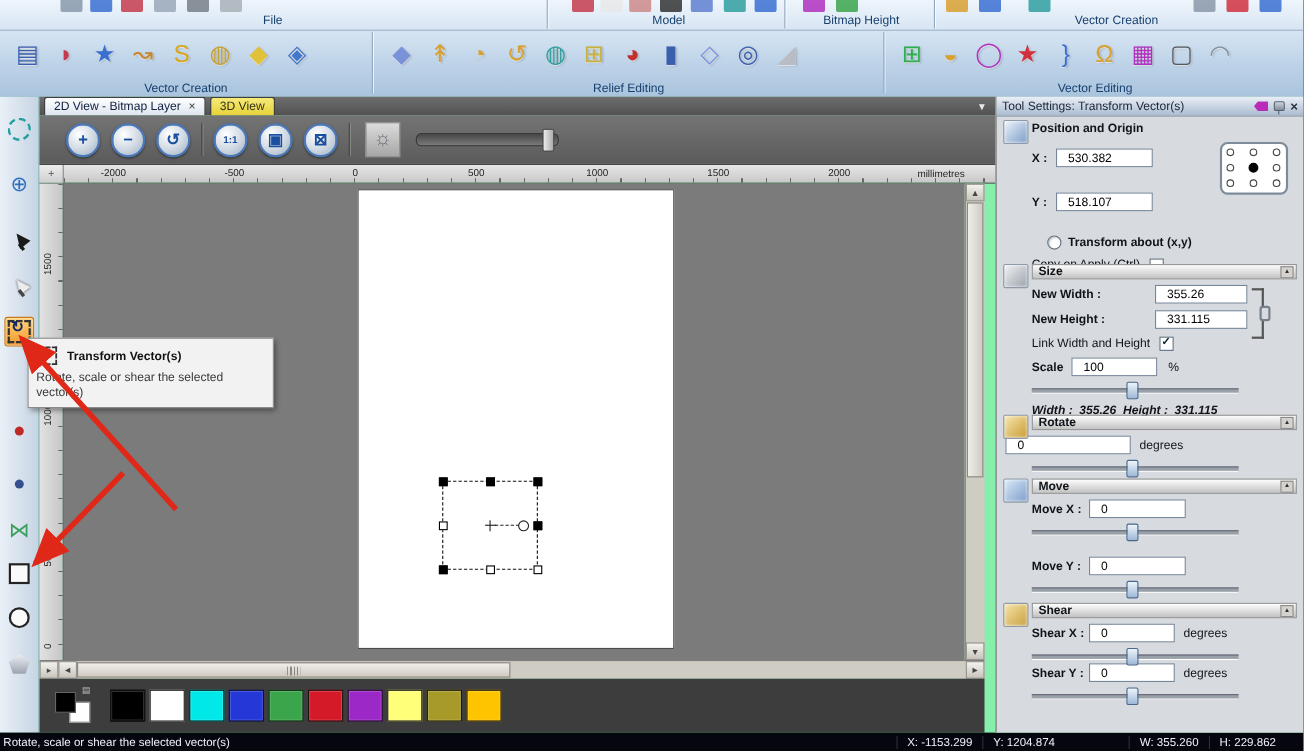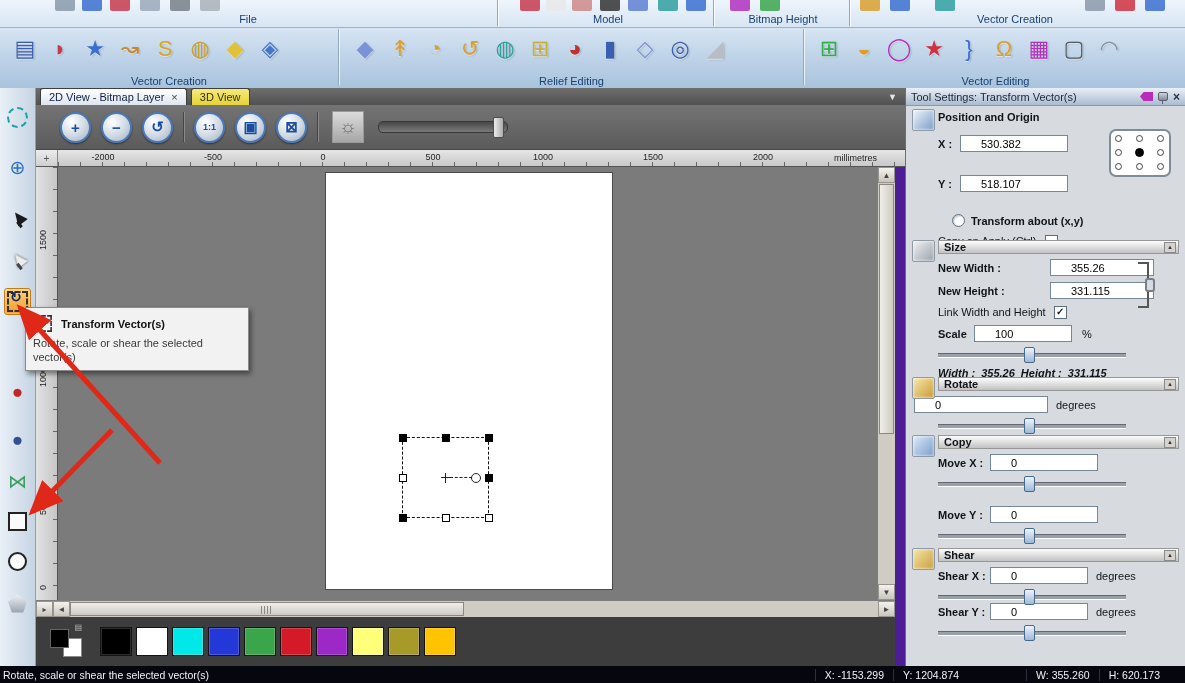--- a/index.html
+++ b/index.html
@@ -1,16 +1,16 @@
 <!DOCTYPE html>
 <html><head>
 <meta charset="utf-8">
 <style>
   html,body{margin:0;padding:0;background:#555;}
-  .app{position:relative;width:1185px;height:683px;overflow:hidden;background:#4c1d95;
+  .app{position:relative;width:1185px;height:683px;overflow:hidden;background:#86efac;
        font-family:"Liberation Sans",sans-serif;-webkit-font-smoothing:antialiased;}
 
   
   .ribbon{position:absolute;left:0;top:0;width:1185px;height:88px;
           background:linear-gradient(#eef5fc,#c2d6ea 60%,#a9c3dd);border-bottom:1px solid #7e96ae;}
   .ribbon-top{position:absolute;left:0;top:0;width:100%;height:27px;border-bottom:1px solid #9db3c9;}
   .rt-ico{position:absolute;top:0;height:11px;width:20px;border-radius:0 0 2px 2px;opacity:.85;}
   .rt-label{position:absolute;top:13px;transform:translateX(-50%);font-size:11px;color:#17406f;white-space:nowrap;}
   .rt-sep,.rb-sep{position:absolute;width:1px;background:#93a9bf;box-shadow:1px 0 0 rgba(255,255,255,.7);}
   .rt-sep{top:0;height:26px;}
@@ -153,21 +153,21 @@
   .ico-pos{background:linear-gradient(135deg,#eef4fa,#7a9cc8);}
   .ico-size{background:linear-gradient(135deg,#f2f2f2,#98a2ac);}
   .ico-rotate{background:linear-gradient(135deg,#f8e8b0,#c89a30);}
   .ico-move{background:linear-gradient(135deg,#dcebfa,#7a9cc8);}
   .ico-shear{background:linear-gradient(135deg,#f6e4a8,#c8a040);}
   .sec-bar{margin-left:26px;height:14px;background:linear-gradient(#fdfdfd,#c2c2c2);border:1px solid #979797;
            display:flex;align-items:center;padding:0 2px 0 5px;font-weight:bold;box-sizing:border-box;}
   .collapse{margin-left:auto;width:12px;height:11px;background:#d6d3ce;border:1px solid #8a8a8a;font-size:6px;
             display:flex;align-items:center;justify-content:center;color:#333;box-sizing:border-box;}
   .prow{display:flex;align-items:center;margin-left:26px;}
-  .pinput{height:15px;border:1px solid #76879a;background:#fff;font-size:11px;font-family:inherit;padding:0 20px;box-sizing:content-box;}
+  .pinput{height:15px;border:1px solid #76879a;background:#fff;font-size:11px;font-family:inherit;padding:0 10px;box-sizing:content-box;}
   .blabel{font-weight:bold;white-space:nowrap;}
   .xy-wrap{position:relative;height:88px;}
   .xy-row{position:absolute;left:26px;display:flex;align-items:center;}
   .origin-box{position:absolute;right:8px;top:4px;width:58px;height:44px;background:#fff;border:2px solid #7e8c9a;border-radius:7px;}
   .odot{position:absolute;width:5px;height:5px;border:1px solid #444;border-radius:50%;background:#fff;box-sizing:content-box;}
   .odot.center{width:7px;height:7px;background:#000;border-color:#000;}
   .radio{width:11px;height:11px;border:1px solid #5f6e7e;border-radius:50%;background:#fff;box-shadow:inset 1px 1px 2px #b8c0c8;}
   .checkbox{width:11px;height:11px;border:1px solid #5f6e7e;background:#fff;display:flex;align-items:center;
             justify-content:center;font-size:10px;font-weight:bold;color:#102030;line-height:1;}
   .linker{position:absolute;right:30px;top:3px;width:9px;height:42px;border:2px solid #555;border-left:none;}
@@ -401,21 +401,21 @@
       </div>
   </div>
 
   <div class="statusbar">
     <span class="sb-msg">Rotate, scale or shear the selected vector(s)</span>
     <span class="sb-right">
       <span class="sb-item">X: -1153.299</span>
       <span class="sb-item">Y: 1204.874</span>
       <span class="sb-gap"></span>
       <span class="sb-item">W: 355.260</span>
-      <span class="sb-item">H: 620.173</span>
+      <span class="sb-item">H: 229.862</span>
       <span class="sb-end"></span>
     </span>
   </div>
 
   <div class="panel">
     <div class="panel-title">
       <span>Tool Settings: Transform Vector(s)</span>
       <span class="pt-icons">
         <span class="pt-tag"></span>
         <span class="pt-pin"></span>
@@ -507,21 +507,21 @@
         </div>
         <div class="pslider" style="margin-top:5px">
           <div class="groove"></div>
             <div class="sthumb"></div>
         </div>
       </div>
 
       <div class="sec" style="top:329px">
         <span class="sec-icon ico-move"></span>
         <div class="sec-bar">
-          <span>Copy</span>
+          <span>Move</span>
           <span class="collapse">▲</span>
         </div>
         <div class="prow" style="margin-top:5px">
           <b class="blabel" style="width:52px">Move X :</b>
           <input class="pinput" style="width: 66px;" value="0">
         </div>
         <div class="pslider" style="margin-top:5px">
           <div class="groove"></div>
             <div class="sthumb"></div>
         </div>

